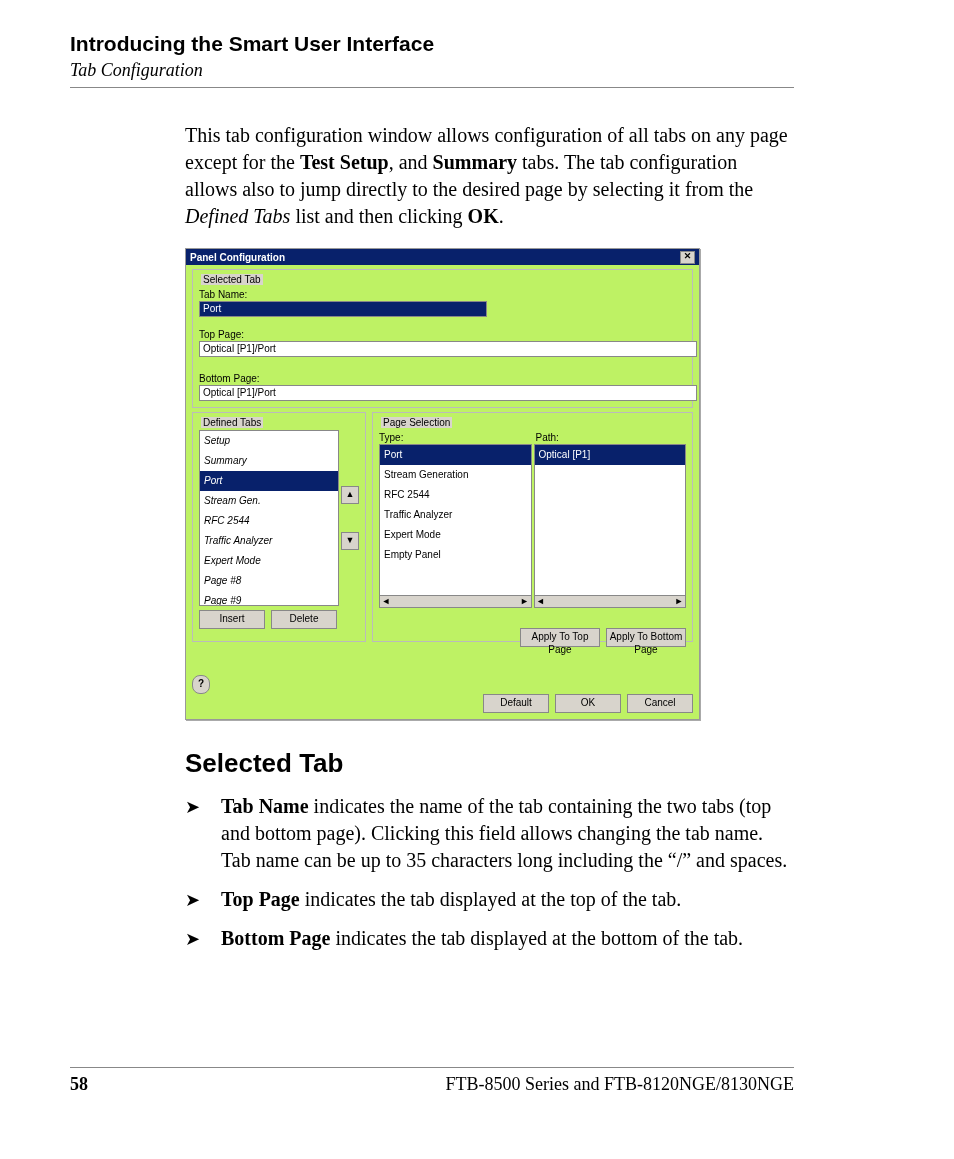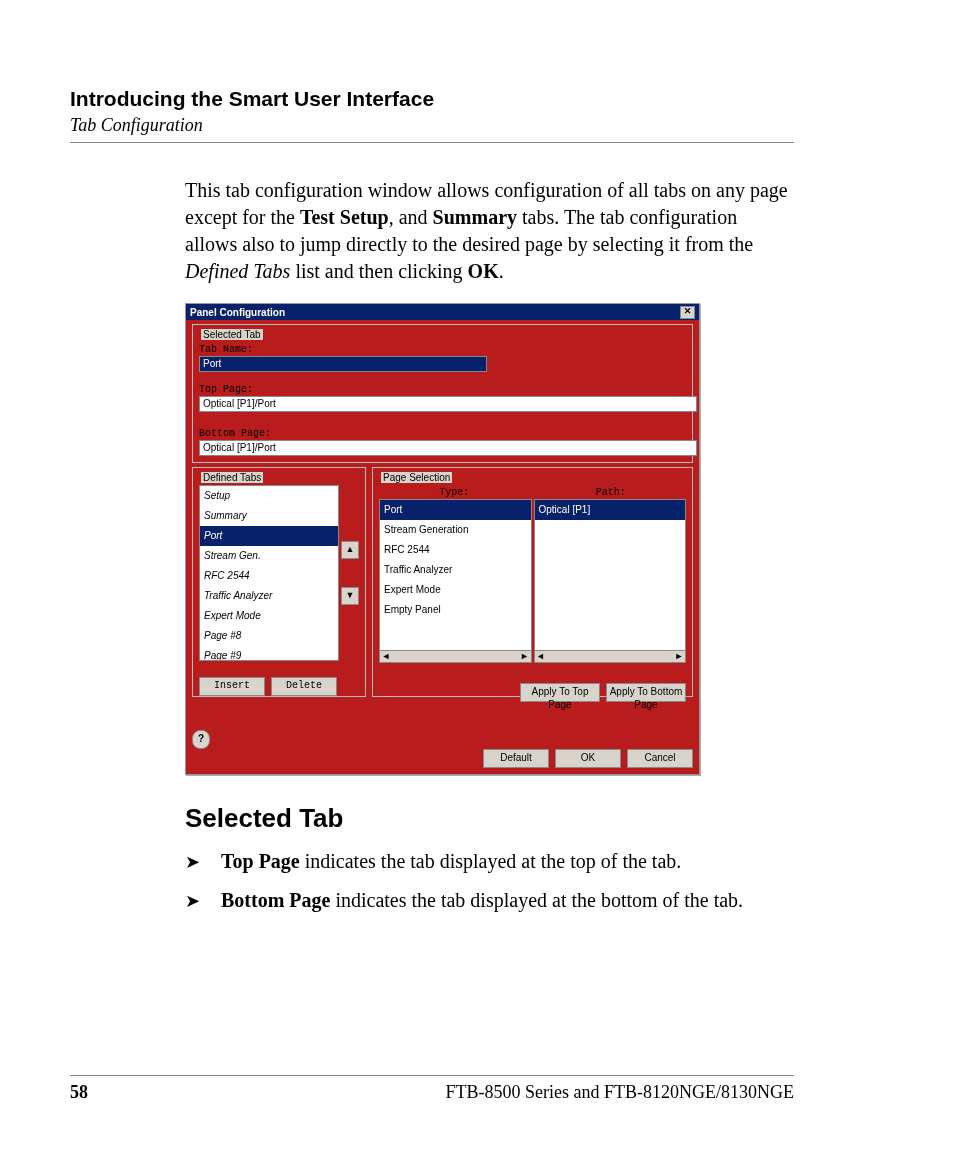--- a/index.html
+++ b/index.html
@@ -7,21 +7,21 @@
     padding: 0;
     background: #fff;
     font-family: Georgia, 'Times New Roman', serif;
     color: #000;
   }
   .page {
     width: 864px;
     height: 1159px;
     position: relative;
     box-sizing: border-box;
-    padding: 87px 70px 40px 70px;
+    padding: 32px 70px 40px 70px;
   }
   .chapter-title {
     font-family: "Segoe UI", Arial, sans-serif;
     font-weight: 700;
     font-size: 21px;
     margin: 0 0 4px 0;
   }
   .section-title {
     font-style: italic;
     font-size: 18px;
@@ -64,39 +64,39 @@
     content: "➤";
     position: absolute;
     left: 0;
     top: 2px;
     font-size: 18px;
   }
   .footer {
     position: absolute;
     left: 70px;
     right: 70px;
-    bottom: 56px;
+    bottom: 64px;
     border-top: 1px solid #888;
     padding-top: 6px;
     font-size: 18px;
     display: flex;
     justify-content: space-between;
   }
   .footer .pageno { font-weight: 700; }
 
   
   .dialog-wrap {
     margin: 6px 0 10px 0;
   }
   .dialog {
     width: 513px;
     font-family: Tahoma, Arial, sans-serif;
     font-size: 10px;
     color: #000;
-    background: #b91c1c;
+    background: #bef264;
     border: 1px solid #999;
     box-shadow: 1px 1px 0 #aaa;
   }
   .titlebar {
     background: #08216b;
     color: #fff;
     font-weight: 700;
     padding: 1px 4px;
     display: flex;
     justify-content: space-between;
@@ -123,21 +123,20 @@
   }
   .group-legend {
     font-size: 10px;
     margin: -10px 0 2px 2px;
     background: #d8d4cc;
     display: inline-block;
     padding: 0 2px;
   }
   .lbl {
     margin: 2px 0 1px 0;
-    font-family: Liberation Mono, monospace;
   }
   .winp {
     background: #fff;
     border: 1px solid #888;
     padding: 1px 3px;
     height: 12px;
     box-sizing: content-box;
     font-size: 10px;
   }
   .winp.sel {
@@ -178,43 +177,41 @@
     width: 16px; height: 16px;
     background: #d8d4cc;
     border: 1px solid #888;
     font-size: 9px;
     text-align: center;
     line-height: 14px;
   }
   .btn-row {
     display: flex;
     gap: 6px;
-    margin-top: 16px;
-    font-family: Liberation Mono, monospace;
+    margin-top: 4px;
   }
   .btn {
     background: #d8d4cc;
     border: 1px solid #888;
     padding: 1px 0;
     font-size: 10px;
     text-align: center;
     height: 15px;
     line-height: 13px;
     box-sizing: content-box;
   }
   .btn.w50 { width: 64px; }
   .btn.w80 { width: 78px; }
   .btn.help {
     width: 16px;
     border-radius: 8px;
     font-weight: 700;
   }
   .page-selection .hdr-row {
     display: flex;
-    text-align: center;
   }
   .page-selection .hdr-row .col {
     flex: 1;
   }
   .page-selection .dual-list {
     display: flex;
     height: 152px;
   }
   .page-selection .half {
     flex: 1;
@@ -373,20 +370,23 @@
             <div class="btn w50">Cancel</div>
           </div>
         </div>
       </div>
     </div>
 
     <div class="h2">Selected Tab</div>
 
     <ul class="bullets">
       <li>
+        <span class="bold">Tab Name</span><span> indicates the name of the tab containing the two tabs (top and bottom page). Clicking this field allows changing the tab name. Tab name can be up to 35 characters long including the “/” and spaces.</span>
+      </li>
+      <li>
         <span class="bold">Top Page</span><span> indicates the tab displayed at the top of the tab.</span>
       </li>
       <li>
         <span class="bold">Bottom Page</span><span> indicates the tab displayed at the bottom of the tab.</span>
       </li>
     </ul>
   </div>
 
   <div class="footer">
     <span class="pageno">58</span>

